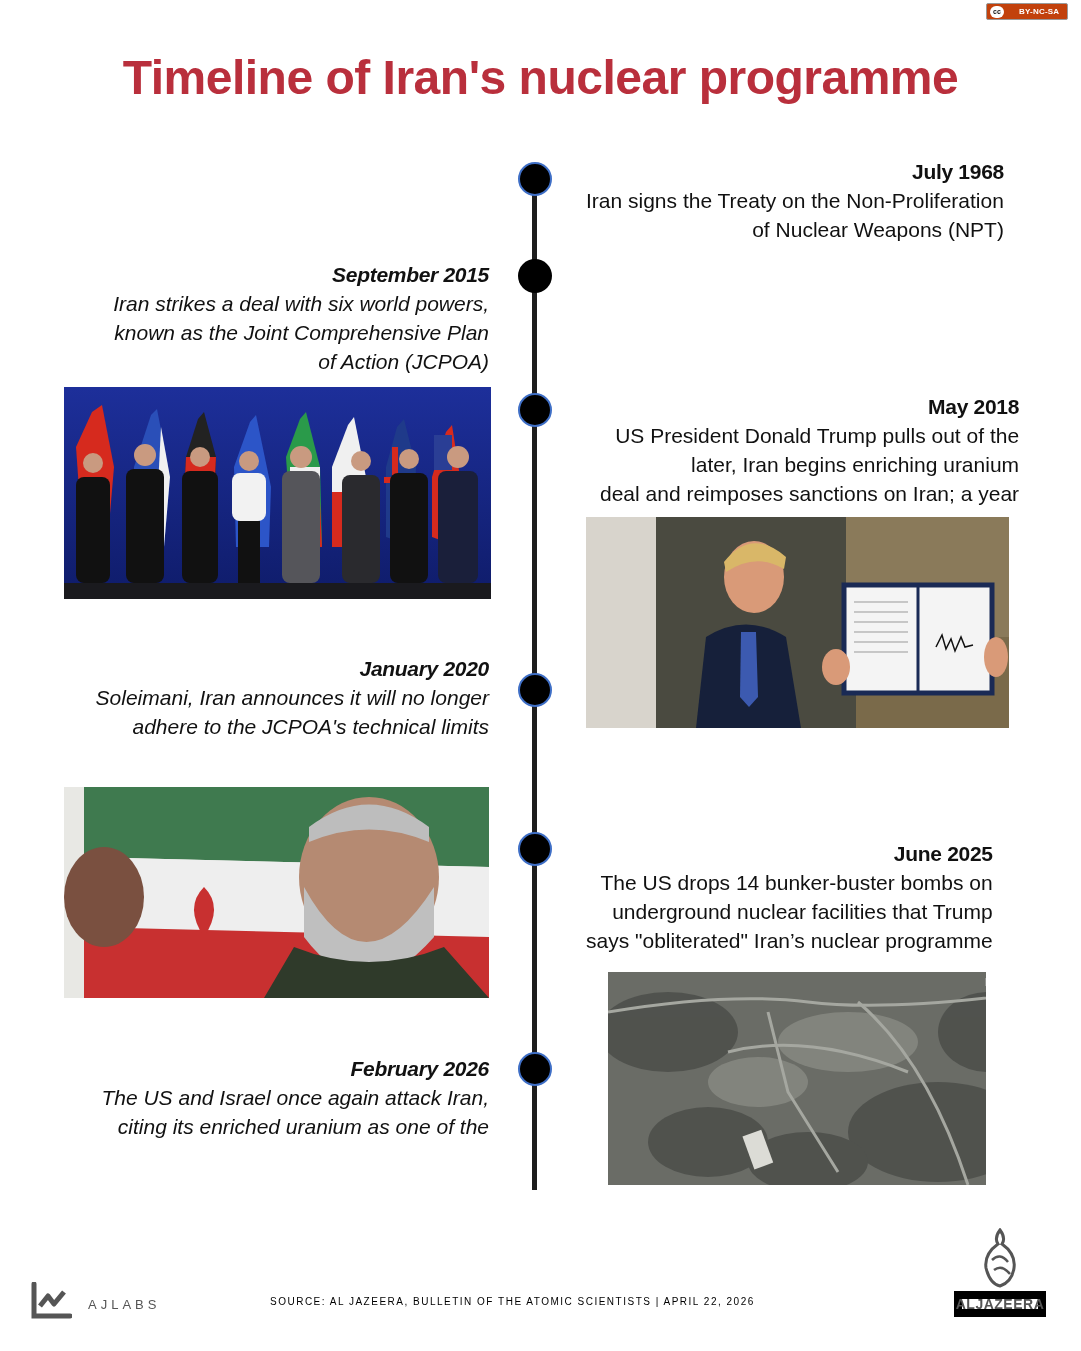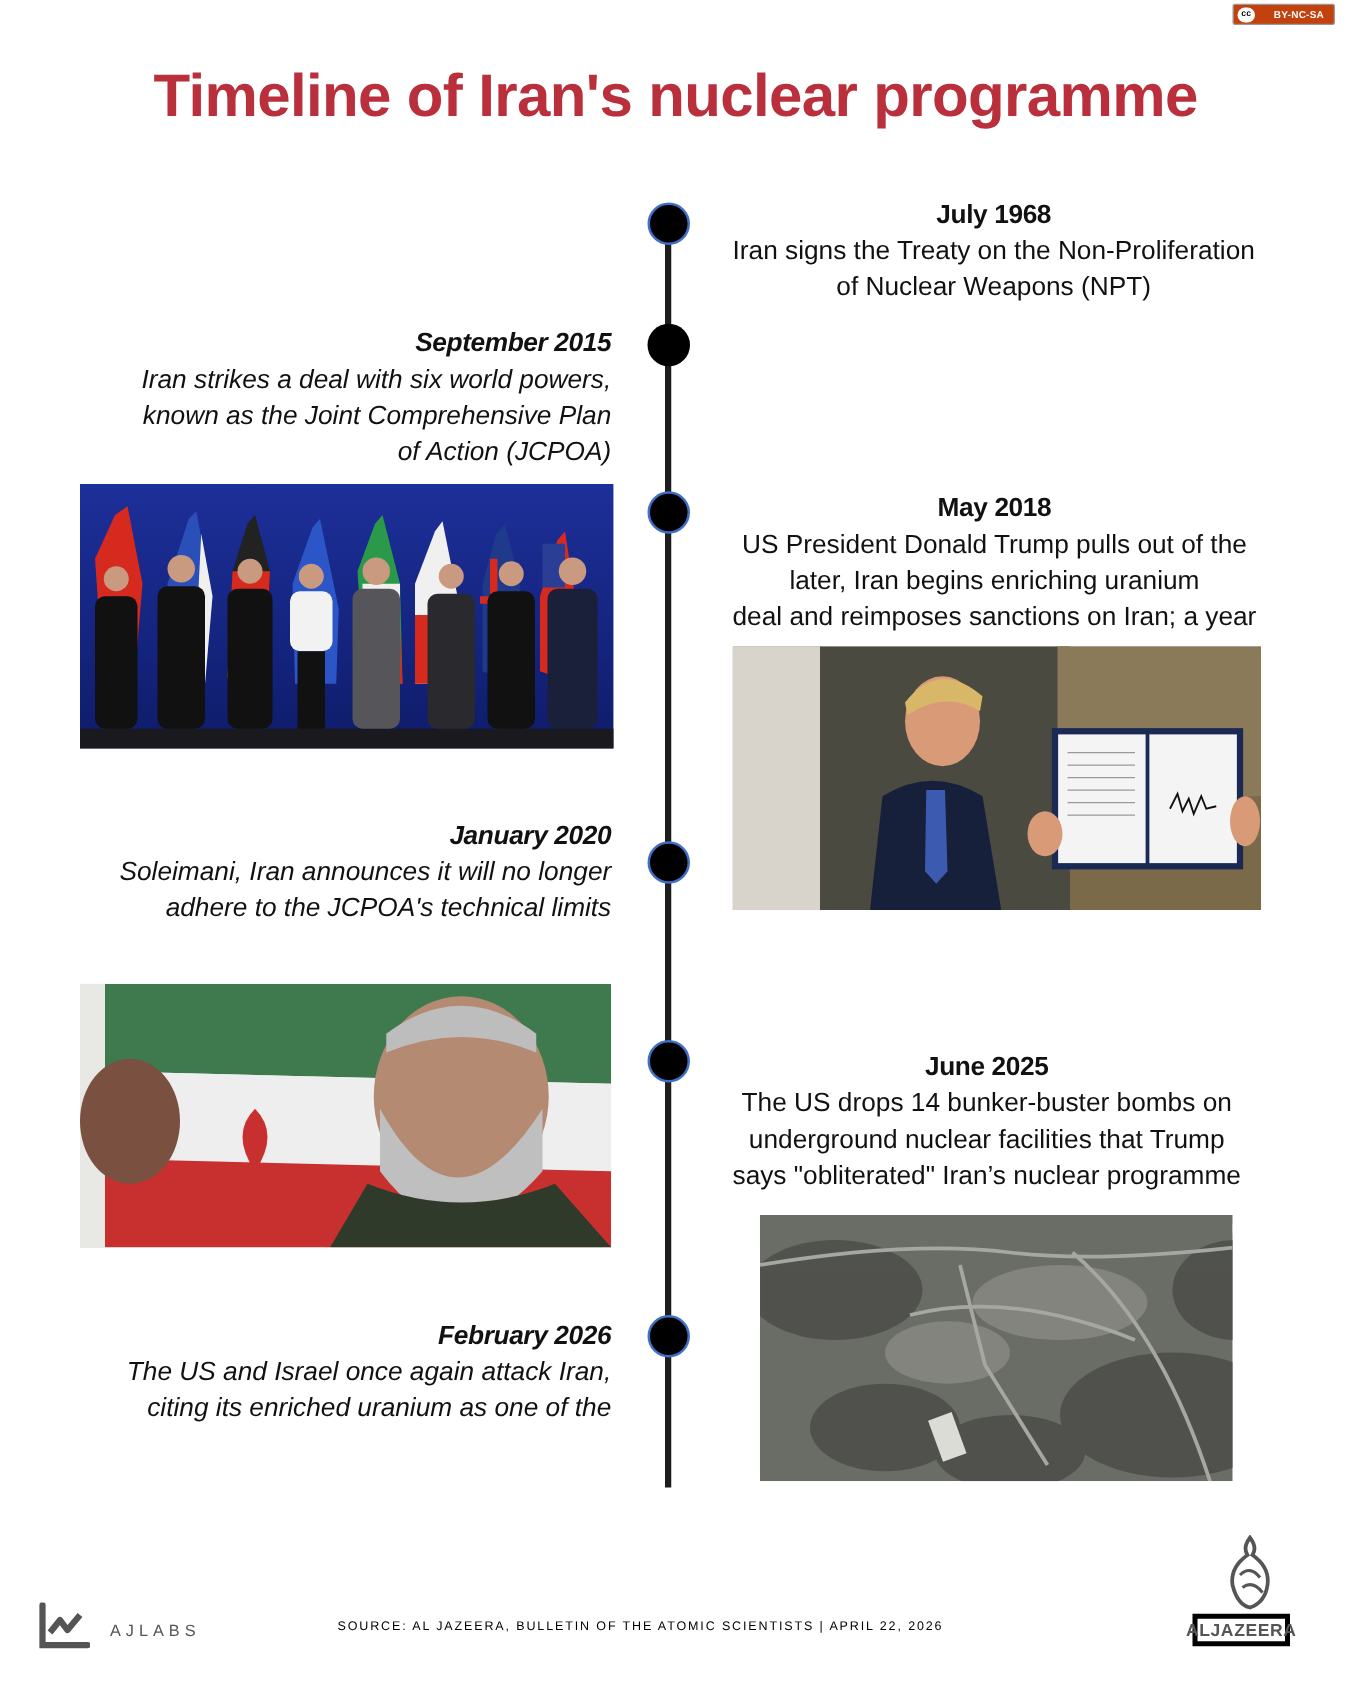--- a/index.html
+++ b/index.html
@@ -6,28 +6,28 @@
   body { width:1081px; height:1351px; position:relative; overflow:hidden; font-family:"Liberation Sans", "DejaVu Sans", sans-serif; color:#111; }
   .license { position:absolute; left:986px; top:3px; width:82px; height:17px; background:#c2410c; border:1px solid #999; border-radius:2px; display:flex; align-items:center; gap:15px; padding:0 3px; box-sizing:border-box; }
   .license .cc { width:14px; height:12px; border-radius:6px; background:#fff; color:#111; font-size:7px; font-weight:bold; display:flex; align-items:center; justify-content:center; }
   .license .txt { color:#fff; font-size:8px; font-weight:bold; letter-spacing:0.2px; }
   .title { position:absolute; left:0; top:50px; width:1081px; text-align:center; font-size:48px; font-weight:bold; color:#b92f3c; letter-spacing:-0.5px; }
   .line { position:absolute; left:532px; top:178px; width:5px; height:1012px; background:#1d1d1d; }
   .dot { position:absolute; width:34px; height:34px; border-radius:50%; background:#000; box-sizing:border-box; }
   .dot.blue { border:2px solid #3f6fc6; }
   .event { position:absolute; font-size:21px; line-height:29px; color:#111; }
   .event .date { font-weight:bold; display:block; letter-spacing:-0.3px; }
-  .event.right { left:586px; text-align:center; }
+  .event.right { left:586px; text-align:right; }
   .event.left { right:592px; text-align:right;font-style:italic; }
   .photo { position:absolute; overflow:hidden; }
   .footer-src { position:absolute; left:222px; top:1296px; font-size:10px; letter-spacing:1.5px; color:#000000;margin-left:48px; }
   .ajlabs { position:absolute; left:30px; top:1282px; display:flex; align-items:flex-end; }
   .ajlabs-text { font-size:13px; letter-spacing:4px; color:#555; margin-left:16px; margin-bottom:8px; }
   .aj-logo { position:absolute; left:954px; top:1228px; width:92px; height:90px; }
-  .aj-box { position:absolute; left:0; top:63px; width:78px; height:26px; border:4px solid #000000; box-sizing:border-box; display:flex; align-items:center; justify-content:center; font-size:14px; font-weight:bold; color:#555; letter-spacing:0.5px; }
+  .aj-box { position:absolute; left:0; top:63px; width:92px; height:26px; border:8px solid #000000; box-sizing:border-box; display:flex; align-items:center; justify-content:center; font-size:14px; font-weight:bold; color:#555; letter-spacing:0.5px; }
 </style>
 </head>
 <body>
 
 <div class="license">
   <span class="cc">cc</span>
   <span class="txt">BY-NC-SA</span>
 </div>
 
 <div class="title">Timeline of Iran's nuclear programme</div>
@@ -47,21 +47,21 @@
   <div>of Nuclear Weapons (NPT)</div>
 </div>
 
 <div class="event left" style="top:260px;">
   <span class="date">September 2015</span>
   <div>Iran strikes a deal with six world powers,</div>
   <div>known as the Joint Comprehensive Plan</div>
   <div>of Action (JCPOA)</div>
 </div>
 
-<div class="event right" style="top:392px;">
+<div class="event right" style="top:392px;margin-left:14px;">
   <span class="date">May 2018</span>
   <div>US President Donald Trump pulls out of the</div>
   <div>later, Iran begins enriching uranium</div>
   <div>deal and reimposes sanctions on Iran; a year</div>
 </div>
 
 <div class="event left" style="top:654px;">
   <span class="date">January 2020</span>
   <div>Soleimani, Iran announces it will no longer</div>
   <div>adhere to the JCPOA's technical limits</div>

